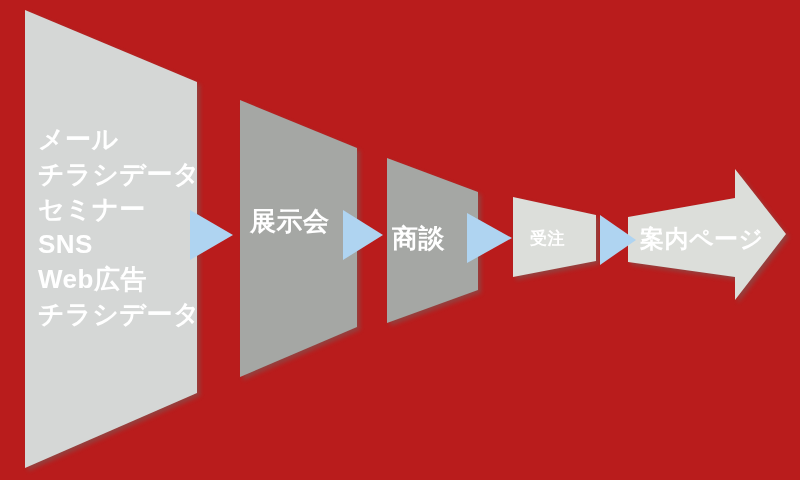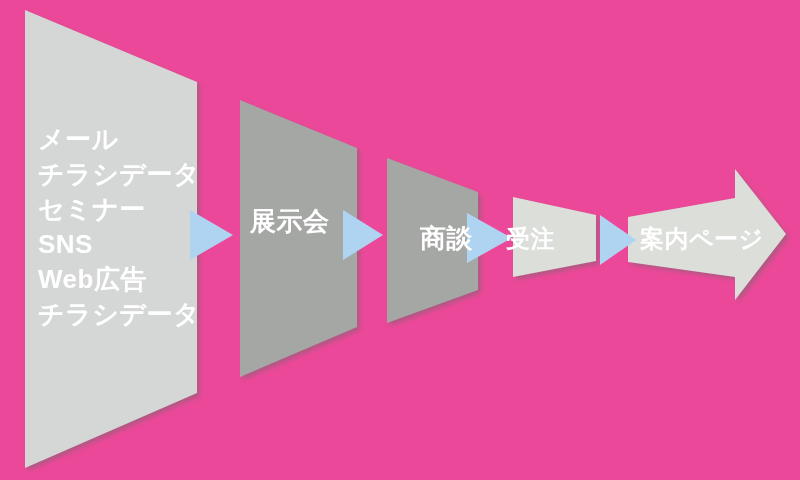--- a/index.html
+++ b/index.html
@@ -6,43 +6,43 @@
   html, body { width: 800px; height: 480px; }
   body {
     background: #fdfdf8;
     font-family: "Liberation Sans", "DejaVu Sans", sans-serif;
     overflow: hidden;
   }
   .canvas {
     position: relative;
     width: 800px;
     height: 480px;
-    background: #ec4899;
+    background: #b91c1c;
   }
   .diagram-svg {
     position: absolute;
     left: 0; top: 0;
     width: 800px; height: 480px;
   }
   .stage-shape {
     filter: drop-shadow(3px 3px 2px rgba(105,108,104,0.45));
   }
   .flow-arrow { filter: none; }
   .label {
     position: absolute;
     color: #ffffff;
     font-weight: bold;
     z-index: 2;
     white-space: nowrap;
     letter-spacing: 0.5px;
   }
   .label-stage1 { left: 38px; top: 122px; font-size: 26px; line-height: 35px; }
   .label-stage2 { left: 250px; top: 205px; font-size: 26px; line-height: 33px; }
-  .label-stage3 { left: 420px; top: 224px; font-size: 26px; line-height: 28px; }
-  .label-stage4 { left: 506px; top: 225px; font-size: 24px; line-height: 28px; }
+  .label-stage3 { left: 392px; top: 224px; font-size: 26px; line-height: 28px; }
+  .label-stage4 { left: 530px; top: 225px; font-size: 17px; line-height: 28px; }
   .label-stage5 { left: 640px; top: 225px; font-size: 24px; line-height: 27px; }
 </style>
 </head>
 <body>
 
 <div class="canvas">
 
   <svg class="diagram-svg" viewBox="0 0 800 480" xmlns="http://www.w3.org/2000/svg">
 
     <polygon class="stage-shape" points="25,10 197,82 197,393 25,468" fill="#d5d7d6"></polygon>

